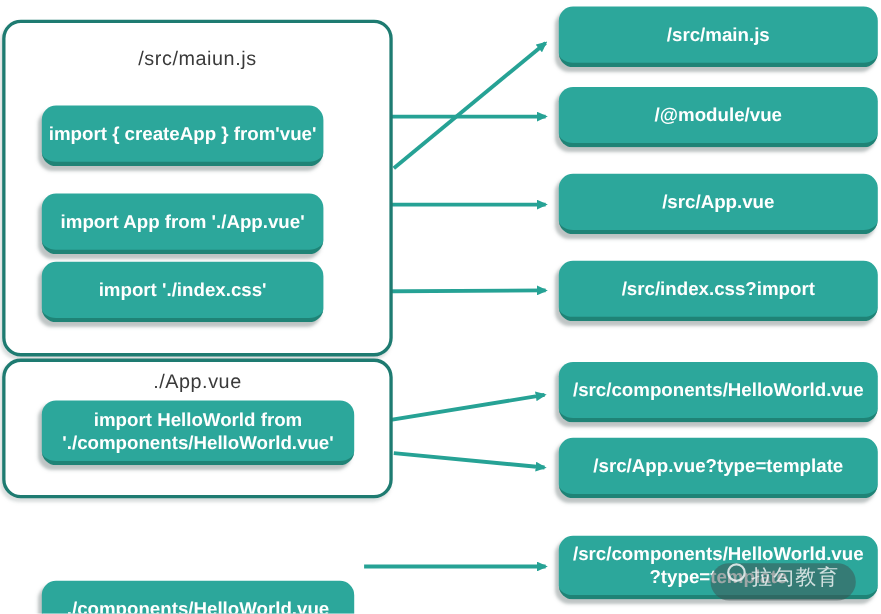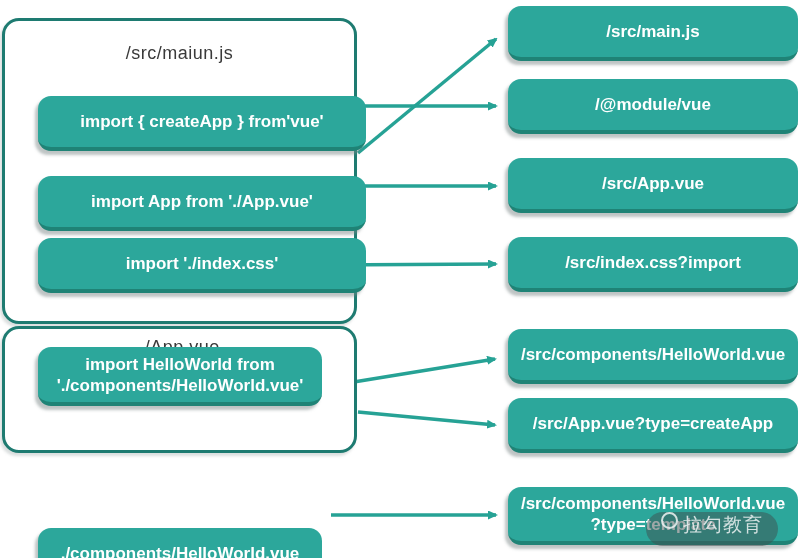--- a/index.html
+++ b/index.html
@@ -42,28 +42,28 @@
     line-height: 21px;
     display: flex;
     align-items: center;
     justify-content: center;
     text-align: center;
     white-space: pre-line;
     box-shadow: -3px 4px 3px rgba(125,138,138,0.5);
   }
   
   .g1 { left: 2px; top: 2px; width: 349px; height: 300px; margin-top: 16px; }
-  .g1 .node { left: 33px; width: 328px; height: 51px; }
+  .g1 .node { left: 33px; width: 256px; height: 51px; }
   .n-imp0 { top: 75px; }
   .n-imp1 { top: 155px; }
   .n-imp2 { top: 217px; }
   
   .g2 { left: 2px; top: 326px; width: 349px; height: 121px; }
   .g2 .group-title { margin-top: 8px; }
-  .g2 .node { left: 33px; width: 284px; height: 55px; top: 18px; }
+  .g2 .node { left: 33px; width: 284px; height: 55px; top: 35px; }
   
   .n-standalone { left: 38px; top: 488px; width: 284px; height: 51px; margin-top: 40px; }
   
   .rnode { left: 508px; width: 290px; height: 51px; }
   .r0 { top: 6px; }
   .r1 { top: 79px; }
   .r2 { top: 158px; text-align: right; }
   .r3 { top: 237px; }
   .r4 { top: 329px; }
   .r5 { top: 398px; }
@@ -124,21 +124,21 @@
 './components/HelloWorld.vue'</div>
   </div>
 
   <div class="node n-standalone">./components/HelloWorld.vue</div>
 
   <div class="node rnode r0">/src/main.js</div>
   <div class="node rnode r1">/@module/vue</div>
   <div class="node rnode r2">/src/App.vue</div>
   <div class="node rnode r3">/src/index.css?import</div>
   <div class="node rnode r4">/src/components/HelloWorld.vue</div>
-  <div class="node rnode r5">/src/App.vue?type=createApp</div>
+  <div class="node rnode r5">/src/App.vue?type=template</div>
   <div class="node rnode r6">/src/components/HelloWorld.vue
 ?type=template</div>
 
   <div class="watermark">
     <span class="wm-ring"></span>
     <span>拉勾教育</span>
   </div>
 
 </div>
 

